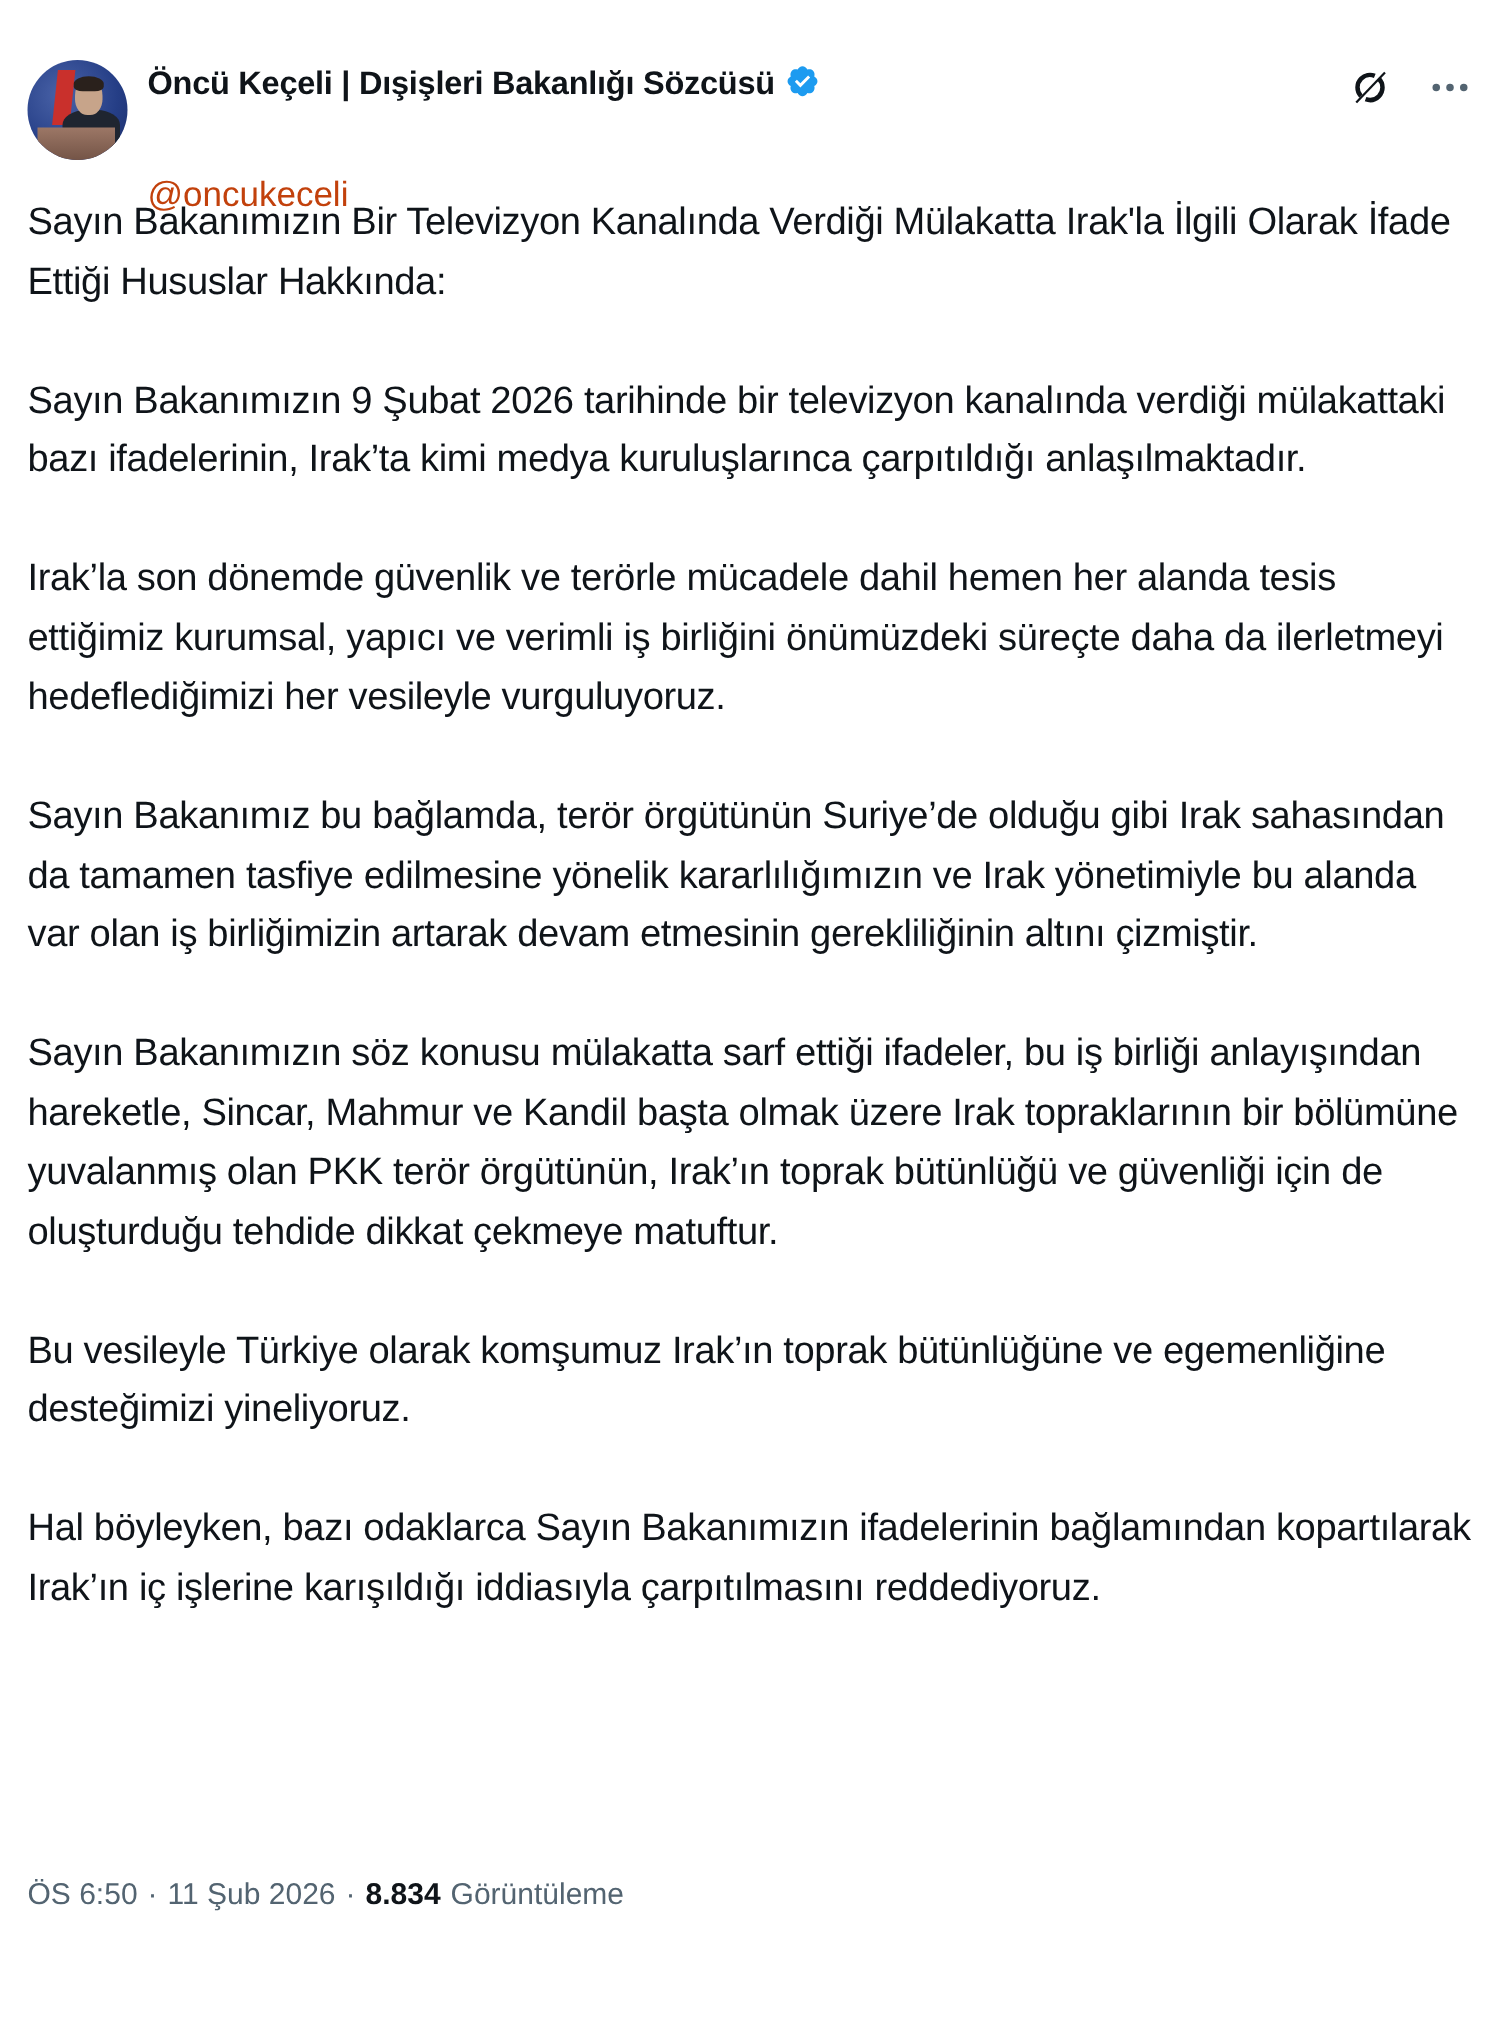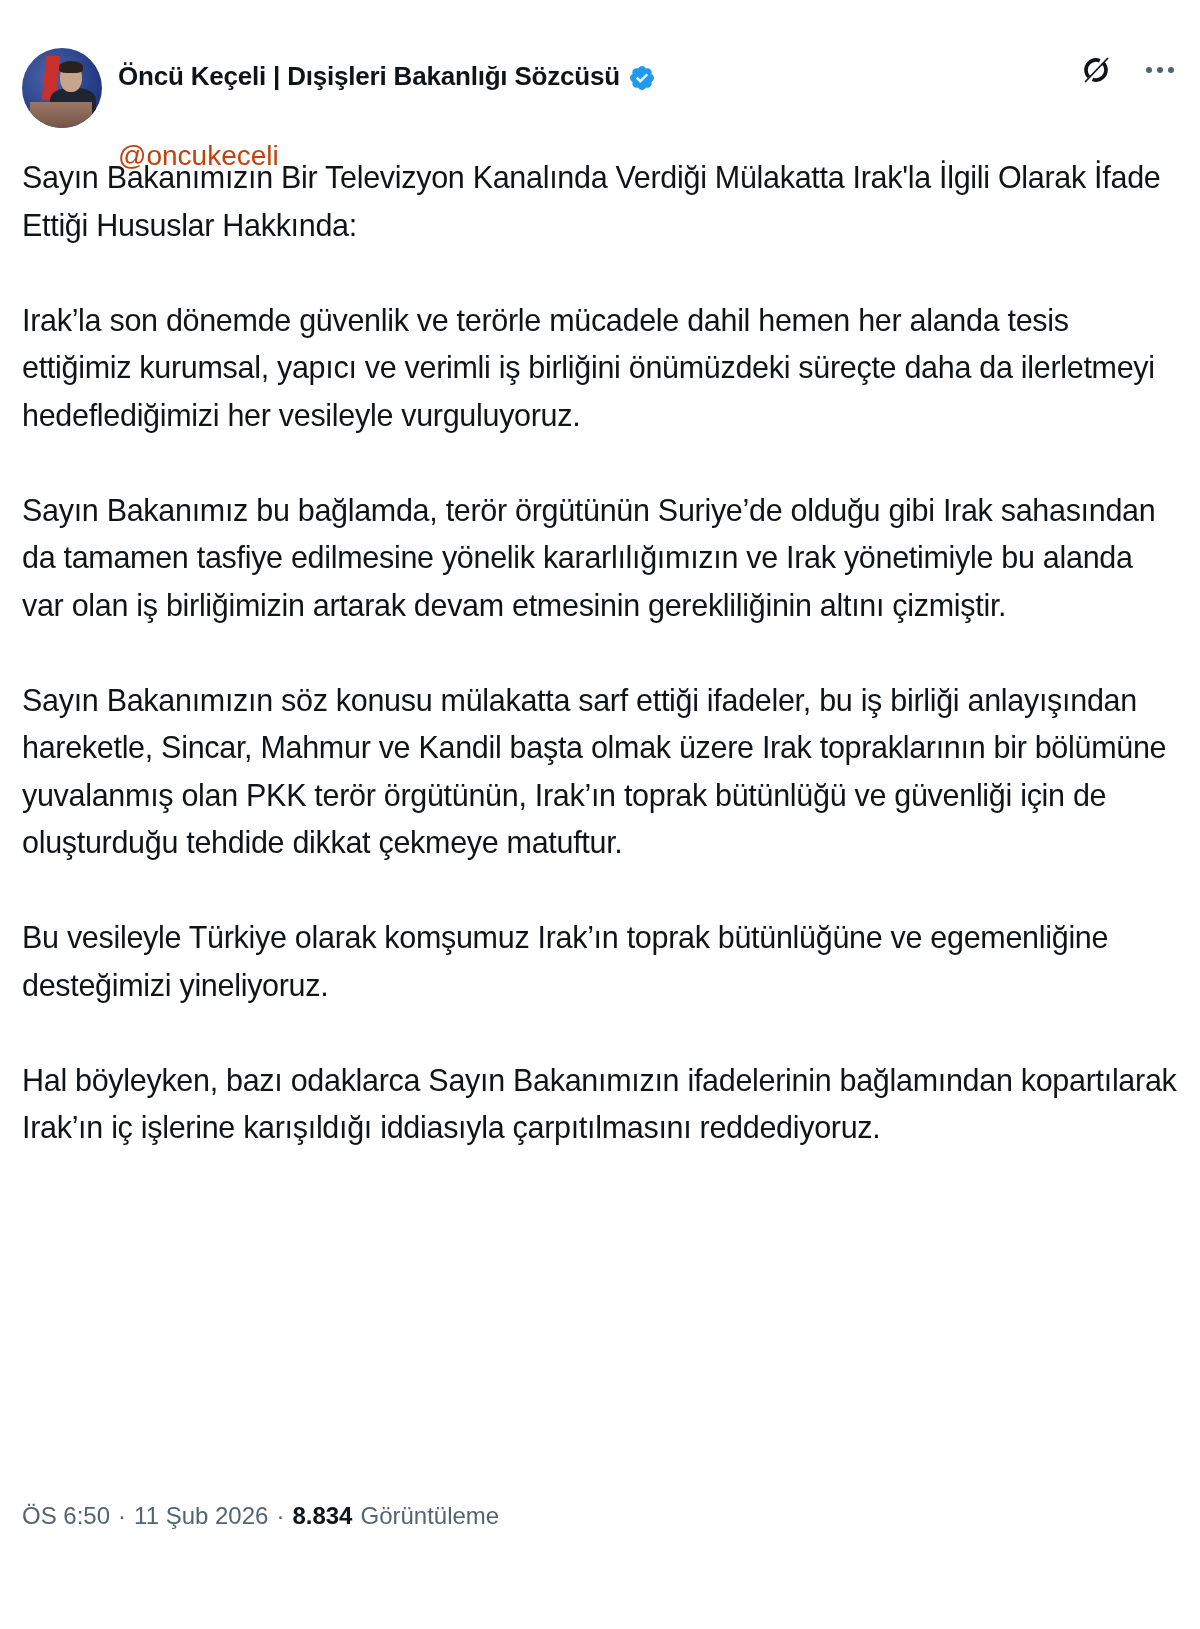--- a/index.html
+++ b/index.html
@@ -6,21 +6,21 @@
     body { width: 1200px; height: 1629px; position: relative; overflow: hidden;
            font-family: "Liberation Sans", "DejaVu Sans", sans-serif; color: #0f1419; }
     .header { position: absolute; left: 22px; top: 48px; width: 1156px; height: 86px; }
     .avatar { position: absolute; left: 0; top: 0; width: 80px; height: 80px; border-radius: 50%;
               overflow: hidden; background: radial-gradient(circle at 35% 35%, #4a63a8, #253e86 60%, #1b2d66); }
     .avatar .flag { position: absolute; left: 22px; top: 8px; width: 14px; height: 44px; background: #c9302c; transform: skewX(-6deg); }
     .avatar .person-head { position: absolute; left: 38px; top: 16px; width: 22px; height: 28px; border-radius: 45%; background: #c7a48a; }
     .avatar .person-hair { position: absolute; left: 37px; top: 13px; width: 24px; height: 12px; border-radius: 50% 50% 30% 30%; background: #2a211c; }
     .avatar .person-body { position: absolute; left: 28px; top: 40px; width: 46px; height: 30px; border-radius: 40% 40% 0 0; background: #1f2530; }
     .avatar .podium { position: absolute; left: 8px; top: 54px; width: 62px; height: 30px; background: linear-gradient(#9c7766, #6e4f42); }
-    .name-row { position: absolute; left: 96px; top: 13px; display: flex; align-items: flex-end; }
+    .name-row { position: absolute; left: 96px; top: 3px; display: flex; align-items: flex-start; }
     .display-name { font-size: 26px; font-weight: 700; letter-spacing: -0.2px; color: #0f1419; }
     .verified { margin-left: 8px; width: 28px; height: 28px; }
     .handle { position: absolute; left: 96px; top: 44px; font-size: 28px; color: #c2410c; margin-top: 48px; }
     .actions { position: absolute; right: 0; top: 4px; display: flex; align-items: center; }
     .grok-btn { width: 36px; height: 36px; display: flex; align-items: center; justify-content: center; margin-right: 28px; cursor: pointer; }
     .more-btn { width: 36px; height: 36px; display: flex; align-items: center; justify-content: center; cursor: pointer; }
     .tweet-body { position: absolute; left: 22px; top: 154px; width: 1160px; font-size: 30.5px; line-height: 47.5px;
                   color: #0f1419; letter-spacing: -0.3px; }
     .tweet-body p { margin: 0 0 47.5px 0; white-space: normal; }
     .tweet-body p:last-child { margin-bottom: 0; }
@@ -59,20 +59,21 @@
         <circle cx="4" cy="5" r="3" fill="#536471"></circle>
         <circle cx="15" cy="5" r="3" fill="#536471"></circle>
         <circle cx="26" cy="5" r="3" fill="#536471"></circle>
       </svg>
     </div>
   </div>
 </div>
 
 <div class="tweet-body">
   <p>Sayın Bakanımızın Bir Televizyon Kanalında Verdiği Mülakatta Irak'la İlgili Olarak İfade Ettiği Hususlar Hakkında:</p>
+  <p>Sayın Bakanımızın 9 Şubat 2026 tarihinde bir televizyon kanalında verdiği mülakattaki bazı ifadelerinin, Irak’ta kimi medya kuruluşlarınca çarpıtıldığı anlaşılmaktadır.</p>
   <p>Irak’la son dönemde güvenlik ve terörle mücadele dahil hemen her alanda tesis ettiğimiz kurumsal, yapıcı ve verimli iş birliğini önümüzdeki süreçte daha da ilerletmeyi hedeflediğimizi her vesileyle vurguluyoruz.</p>
   <p>Sayın Bakanımız bu bağlamda, terör örgütünün Suriye’de olduğu gibi Irak sahasından da tamamen tasfiye edilmesine yönelik kararlılığımızın ve Irak yönetimiyle bu alanda var olan iş birliğimizin artarak devam etmesinin gerekliliğinin altını çizmiştir.</p>
   <p>Sayın Bakanımızın söz konusu mülakatta sarf ettiği ifadeler, bu iş birliği anlayışından hareketle, Sincar, Mahmur ve Kandil başta olmak üzere Irak topraklarının bir bölümüne yuvalanmış olan PKK terör örgütünün, Irak’ın toprak bütünlüğü ve güvenliği için de oluşturduğu tehdide dikkat çekmeye matuftur.</p>
   <p>Bu vesileyle Türkiye olarak komşumuz Irak’ın toprak bütünlüğüne ve egemenliğine desteğimizi yineliyoruz.</p>
   <p>Hal böyleyken, bazı odaklarca Sayın Bakanımızın ifadelerinin bağlamından kopartılarak Irak’ın iç işlerine karışıldığı iddiasıyla çarpıtılmasını reddediyoruz.</p>
 </div>
 
 <div class="meta">
   <span>ÖS 6:50</span>
   <span class="sep">·</span>

